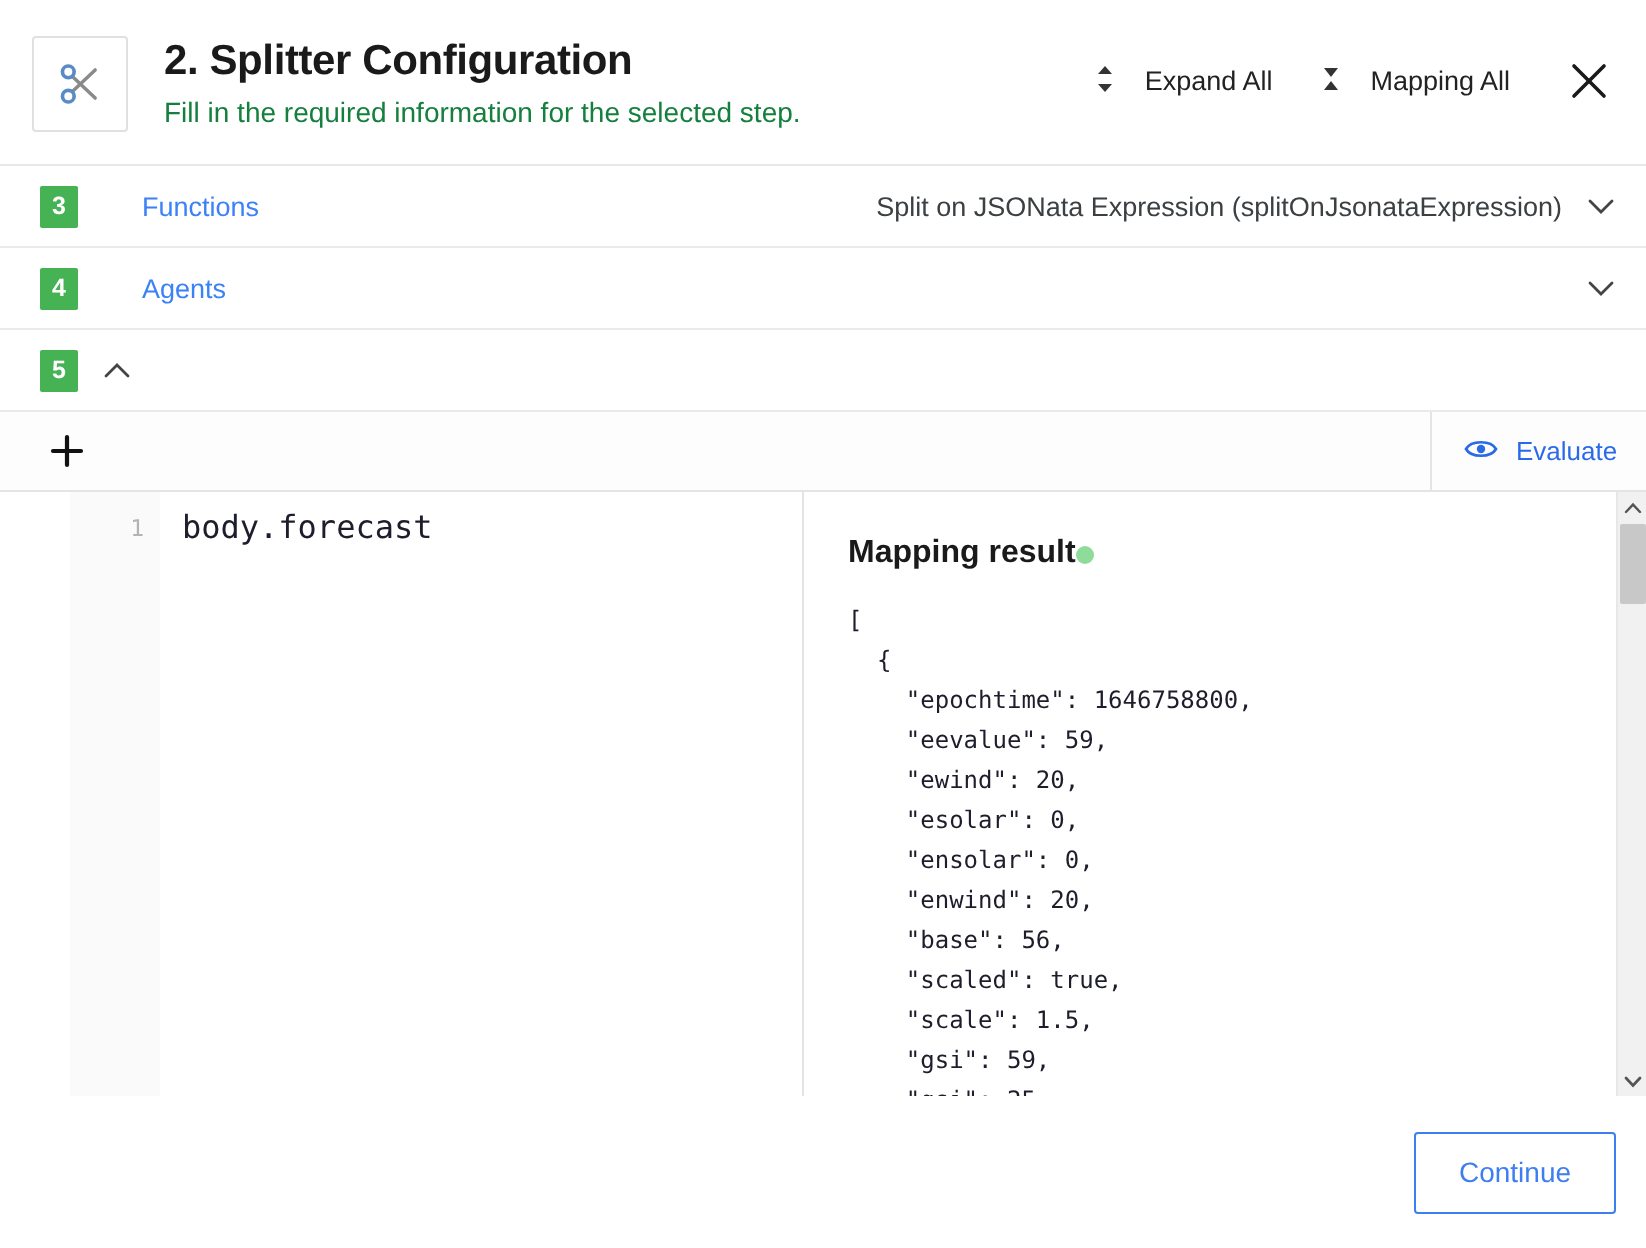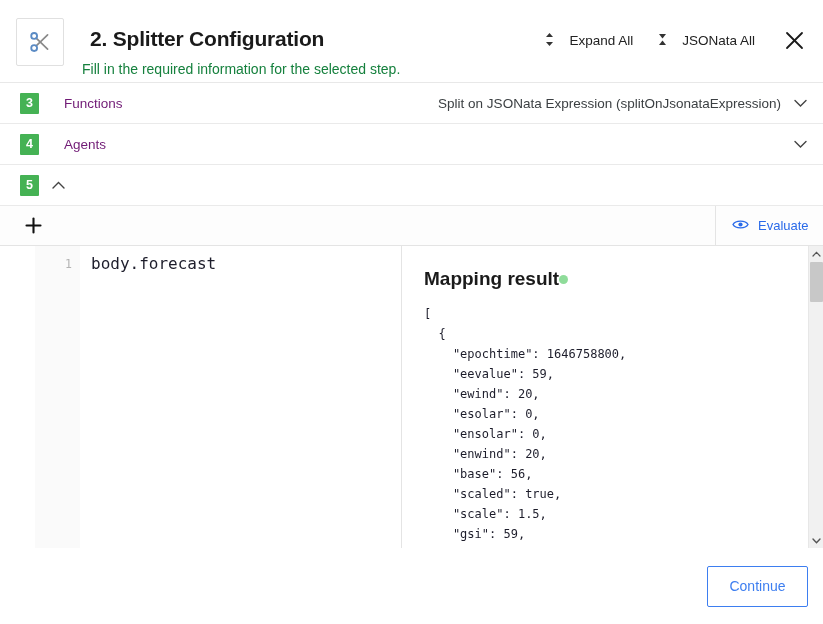--- a/index.html
+++ b/index.html
@@ -50,21 +50,21 @@
     margin-left: 18px;
     flex: 1 1 auto;
     padding-top: 1px;
   }
   .header-title {
     font-size: 21px;
     font-weight: bold;
     letter-spacing: -0.2px;
     color: #1a1a1a;
     line-height: 26px;
-    margin: 8px;
+    margin: 0;
   }
   .header-sub {
     font-size: 14px;
     color: #15803d;
     line-height: 18px;
     margin-top: 3px;
   }
   .header-actions {
     display: flex;
     align-items: center;
@@ -114,23 +114,23 @@
     background: #45b254;
     color: #ffffff;
     font-size: 12.5px;
     font-weight: bold;
     display: flex;
     align-items: center;
     justify-content: center;
     border-radius: 1px;
   }
   .acc-label {
-    margin-left: 25px;
+    margin-left: 32px;
     font-size: 13.5px;
-    color: #701a75;
+    color: #3b82f6;
     flex: 1 1 auto;
   }
   .acc-value {
     font-size: 13.5px;
     color: #3c4043;
     margin-right: 12px;
     white-space: nowrap;
   }
   .acc-chevron {
     width: 14px;
@@ -241,21 +241,21 @@
   .result {
     flex: 1 1 auto;
     position: relative;
     overflow: hidden;
     background: #ffffff;
     padding: 22px 0 0 22px;
   }
   .result-head {
     display: flex;
     align-items: center;
-    font-size: 19px;
+    font-size: 16px;
     font-weight: bold;
     color: #1a1a1a;
     margin-bottom: 14px;
   }
   .result-dot {
     width: 9px;
     height: 9px;
     border-radius: 50%;
     background: #8fdc9a;
     display: inline-block;
@@ -355,21 +355,21 @@
         </span>
         <span>Expand All</span>
       </button>
       <button class="hdr-btn">
         <span>
           <svg width="11" height="15" viewBox="0 0 11 15" aria-hidden="true">
             <path d="M5.5 6.5 L9 2 H2 Z" fill="#333"></path>
             <path d="M5.5 8.5 L9 13 H2 Z" fill="#333"></path>
           </svg>
         </span>
-        <span>JSONata All</span>
+        <span>Mapping All</span>
       </button>
       <span class="hdr-close">
         <svg width="21" height="21" viewBox="0 0 21 21" aria-hidden="true">
           <g stroke="#1a1a1a" stroke-width="1.8" stroke-linecap="round">
             <line x1="3" y1="3" x2="18" y2="18"></line>
             <line x1="18" y1="3" x2="3" y2="18"></line>
           </g>
         </svg>
       </span>
     </div>

